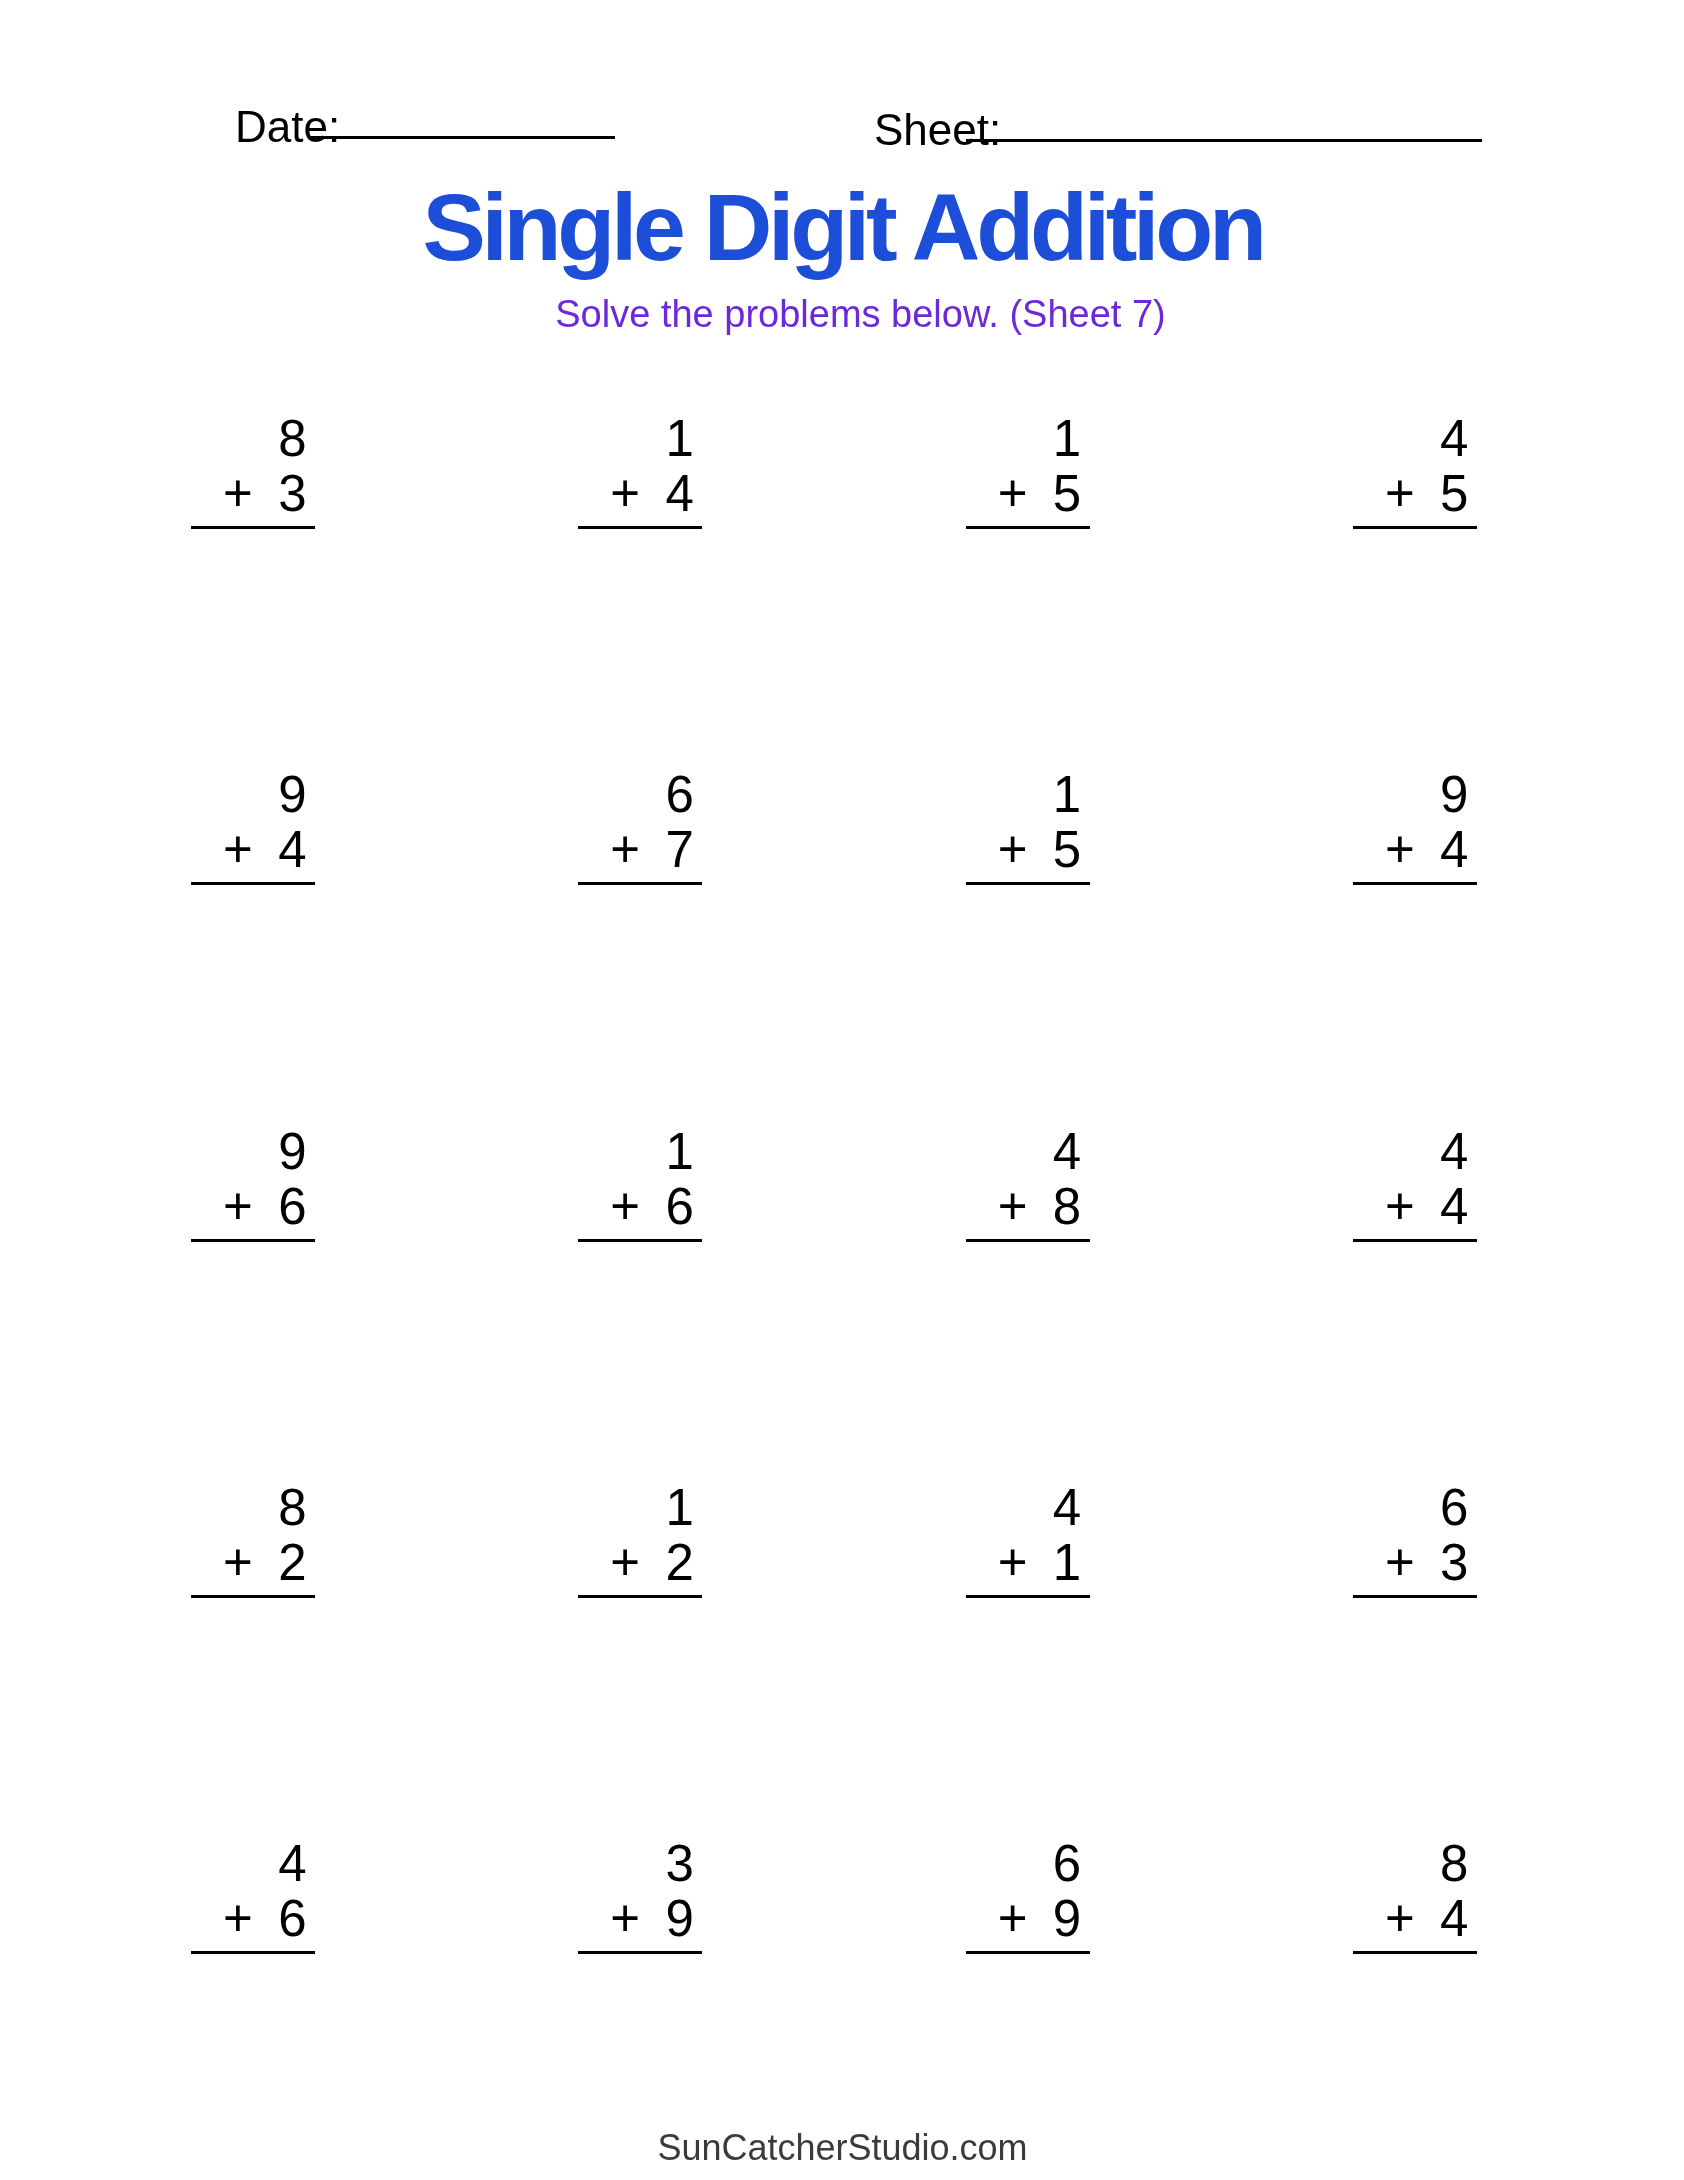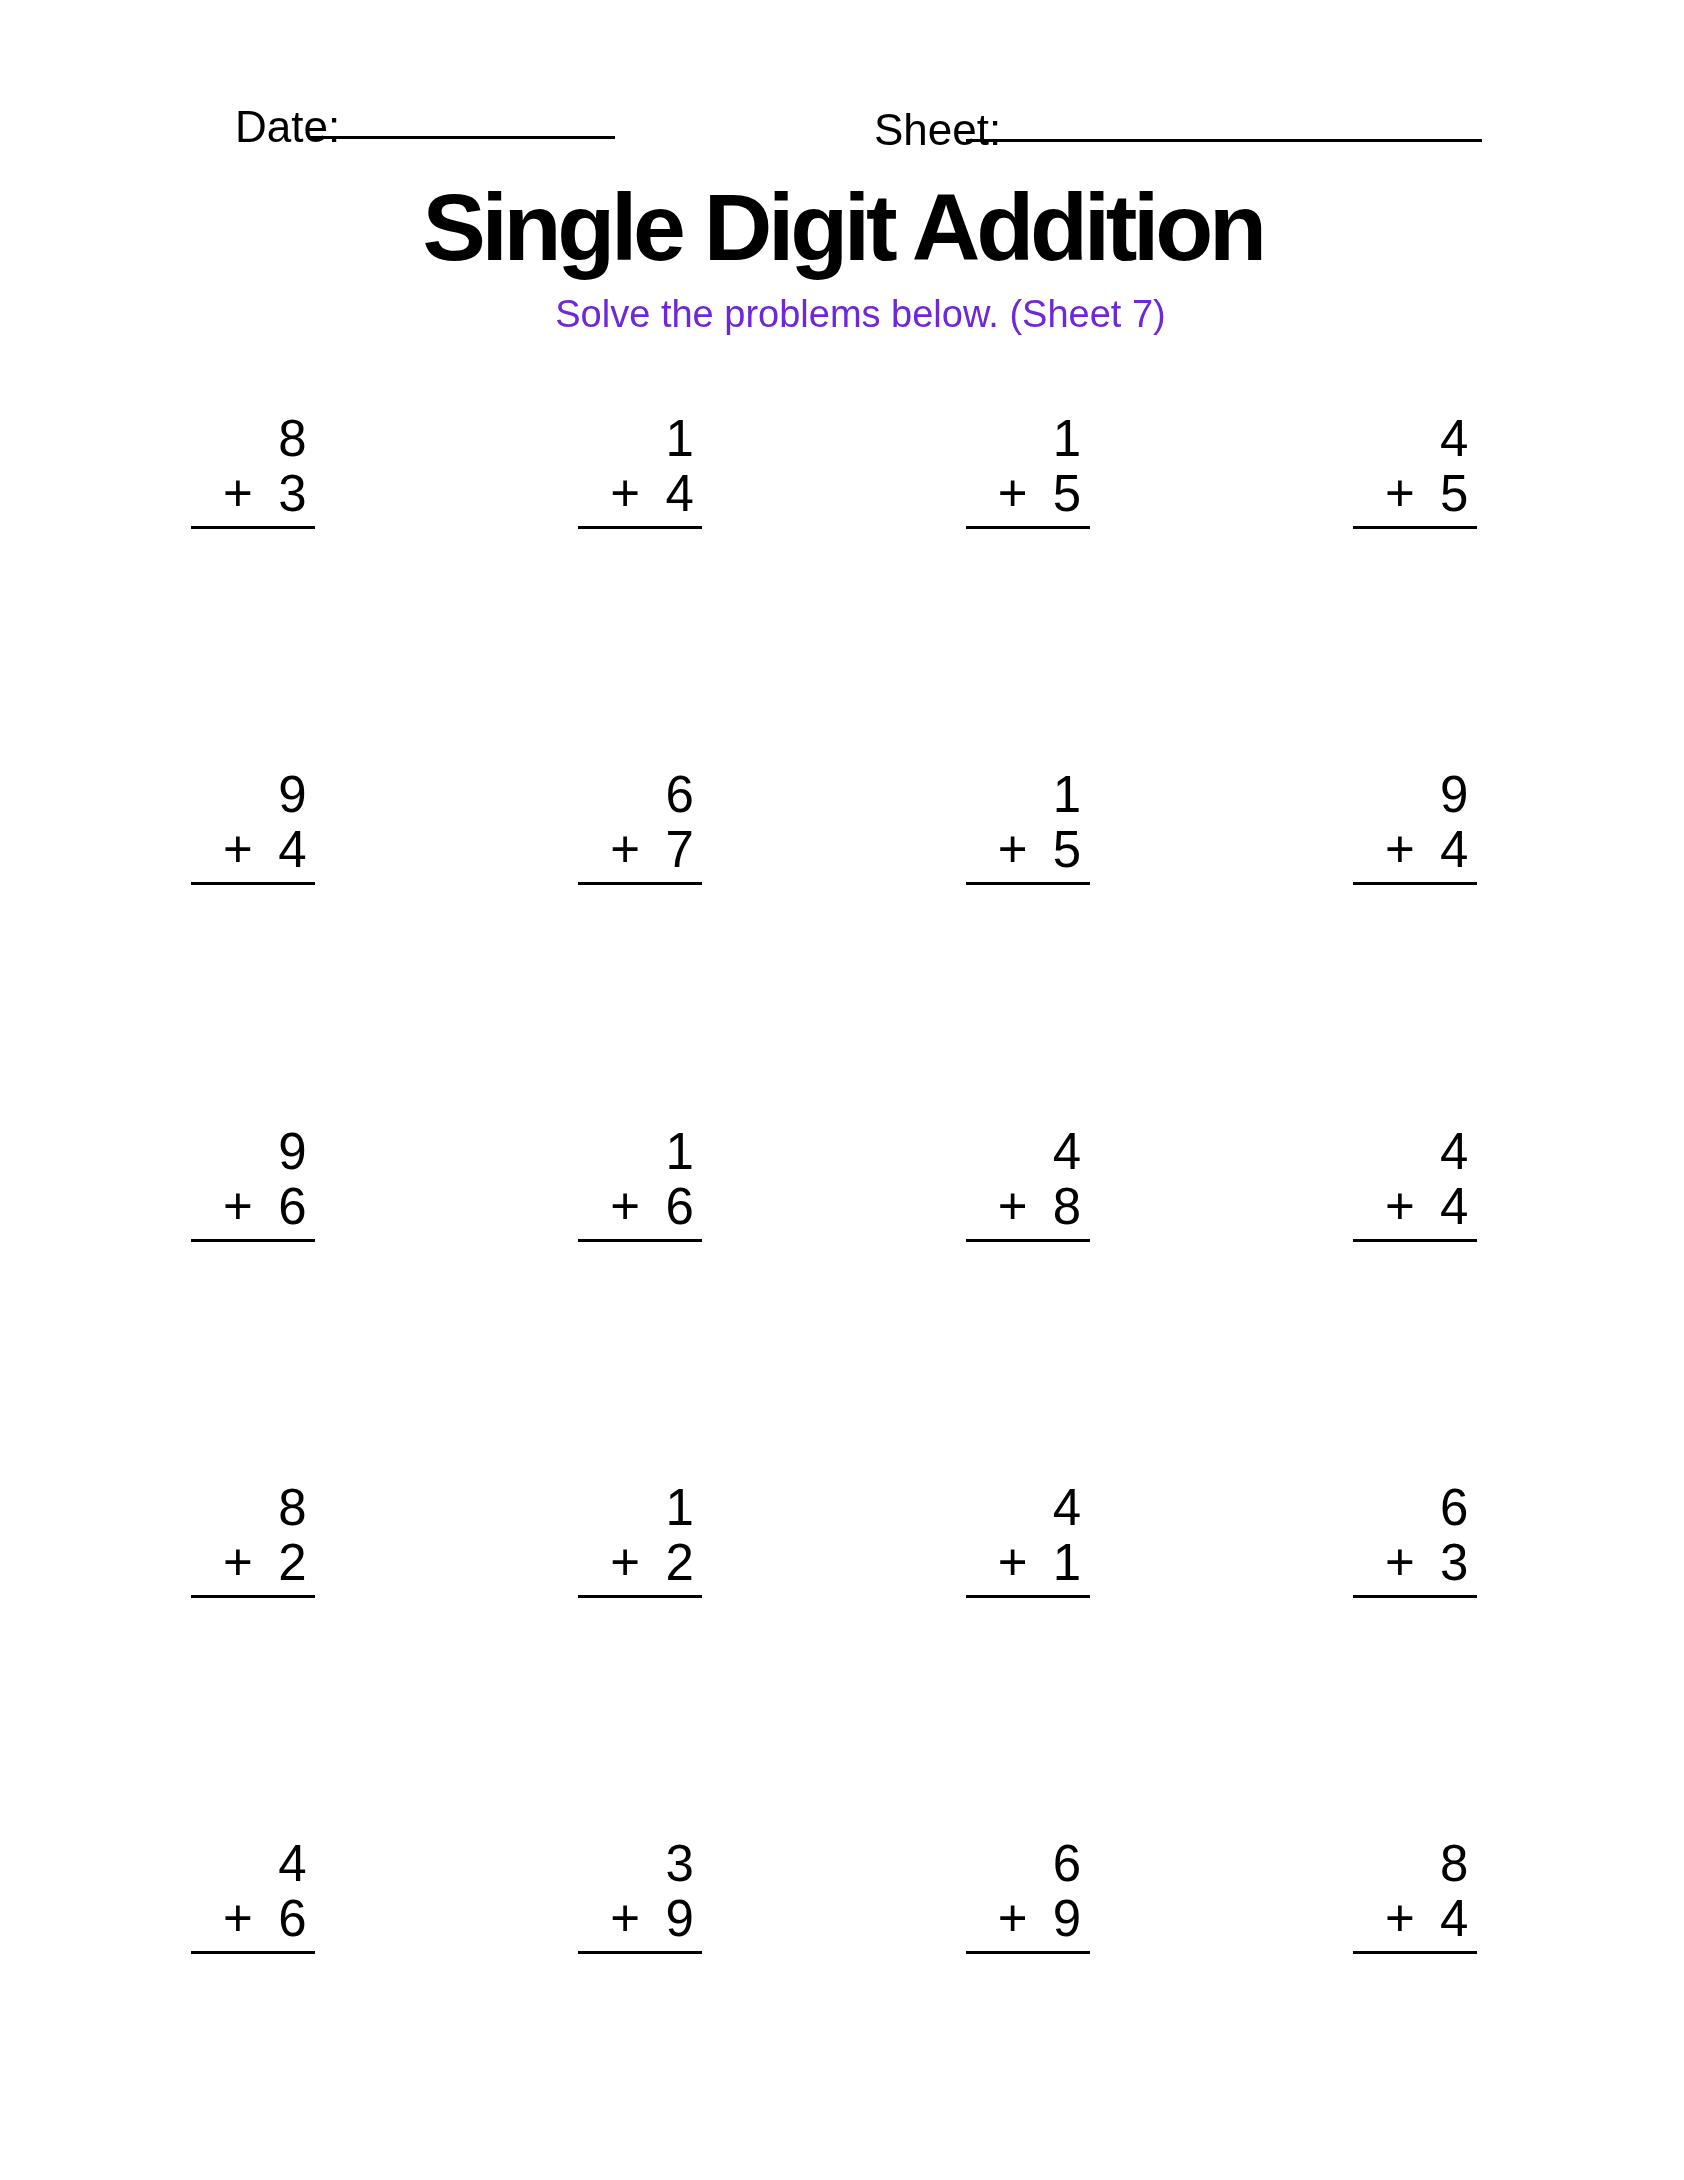--- a/index.html
+++ b/index.html
@@ -34,21 +34,21 @@
   .title {
     position: absolute;
     left: 0; right: 0;
     top: 180px;
     margin: 0;
     text-align: center;
     font-size: 95px;
     line-height: 95px;
     font-weight: bold;
     letter-spacing: -4.3px;
-    color: #000000;
+    color: #1d4ed8;
   }
   .subtitle {
     position: absolute;
     left: 0; right: 0;
     top: 294px;
     text-align: center;
     font-size: 38px;
     line-height: 41px;
     color: #6d28d9;
     padding-left: 36px;
@@ -279,15 +279,16 @@
     <div class="problem">
       <div class="p-top">8</div>
       <div class="p-bottom">
         <span class="p-op">+</span>
         <span class="p-num">4</span>
       </div>
       <div class="p-rule"></div>
     </div>
   </div>
 
+  <div class="footer">SunCatcherStudio.com</div>
 
 </div>
 
 
 </body></html>

